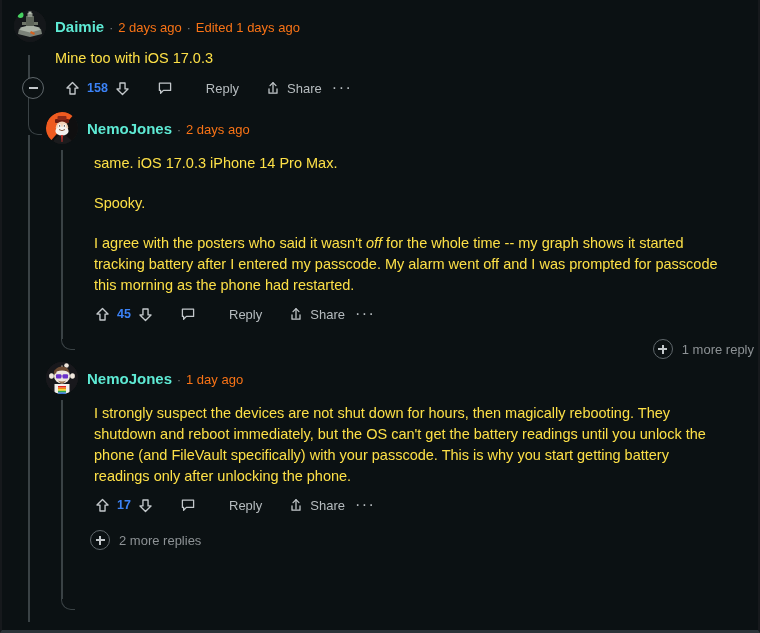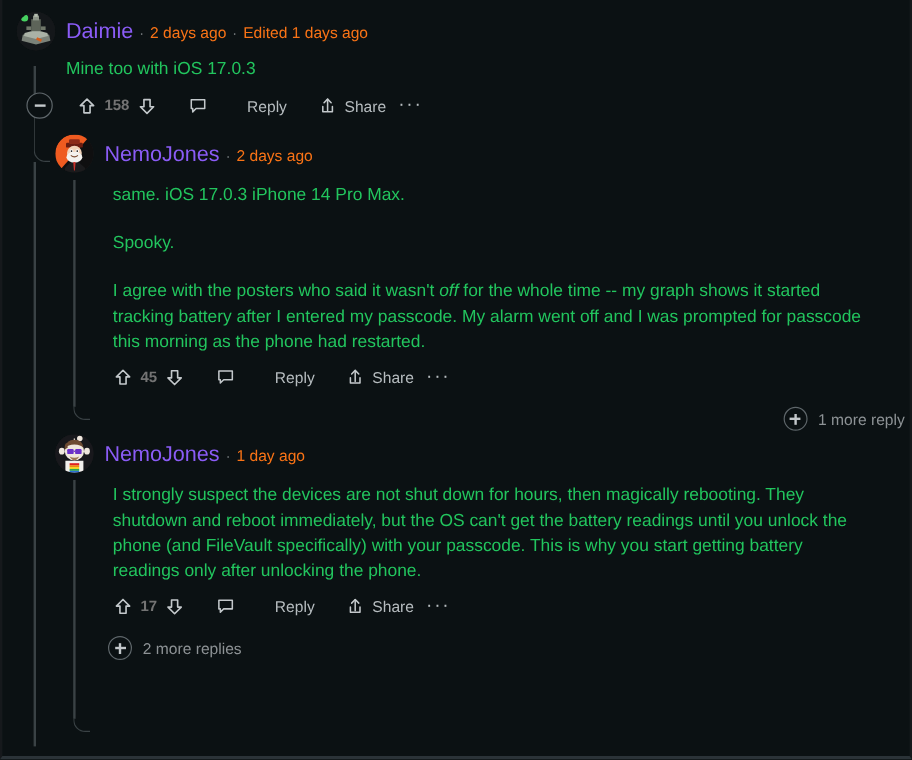--- a/index.html
+++ b/index.html
@@ -55,37 +55,37 @@
   }
   .meta {
     display: flex;
     align-items: baseline;
     gap: 5px;
     font-size: 13.5px;
     line-height: 1;
     white-space: nowrap;
   }
   .author {
-    font-weight: normal;
-    color: #8b5cf6;
-    font-size: 18px;
+    font-weight: bold;
+    color: #5eead4;
+    font-size: 15px;
   }
   .dot {
     color: #7c8184;
     font-size: 12px;
   }
   .time {
     color: #f97316;
     font-size: 13px;
   }
 
   .comment-body {
     font-size: 14.5px;
     line-height: 21px;
-    color: #22c55e;
+    color: #fde047;
     max-width: 632px;
   }
   .comment-body p {
     margin: 0 0 19px 0;
   }
   .comment-body p:last-child { margin-bottom: 0; }
   .comment-body em { font-style: italic; }
 
   
   .actions {
@@ -95,21 +95,21 @@
     gap: 0;
   }
   .vote-group {
     display: flex;
     align-items: center;
     gap: 6px;
   }
   .score {
     font-size: 12.5px;
     font-weight: bold;
-    color: #737373;
+    color: #3b82f6;
     min-width: 14px;
     text-align: center;
   }
   .action-btn {
     display: flex;
     align-items: center;
     gap: 6px;
     color: #b6bcbf;
     font-size: 13px;
     padding: 3px 4px;

